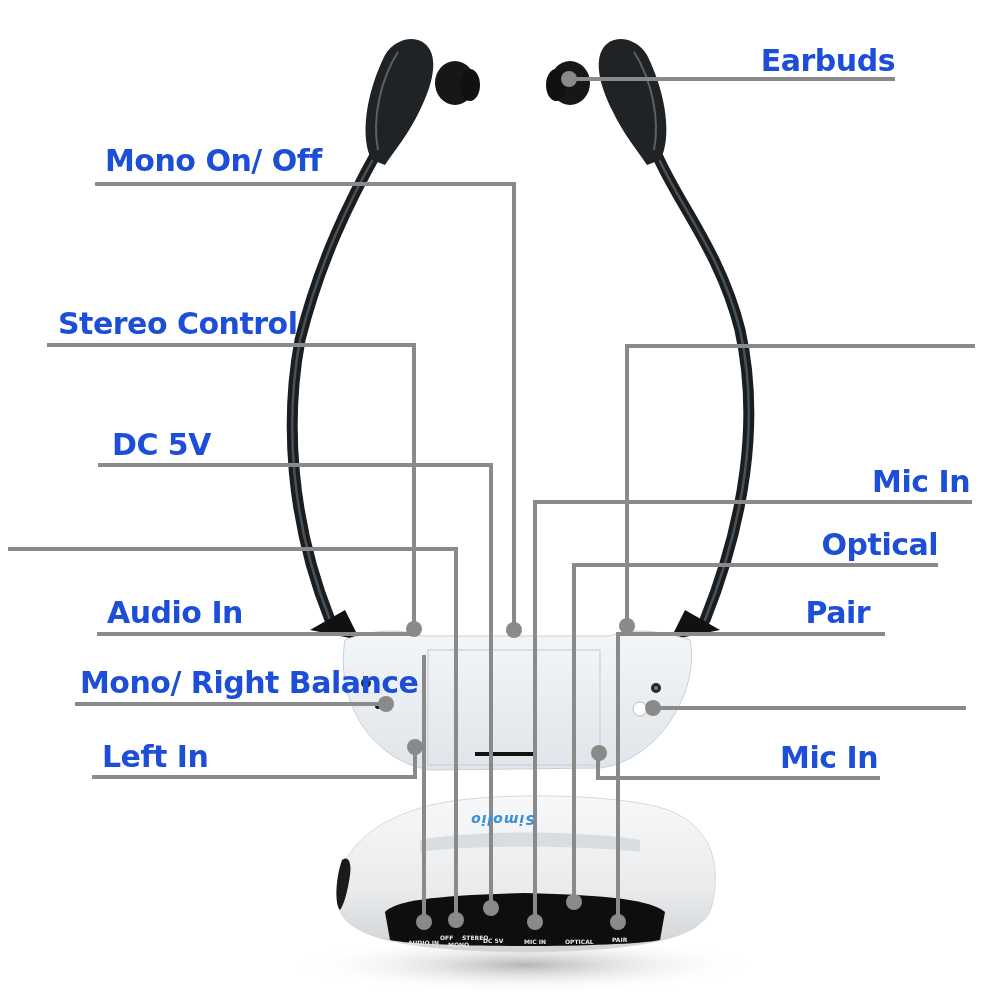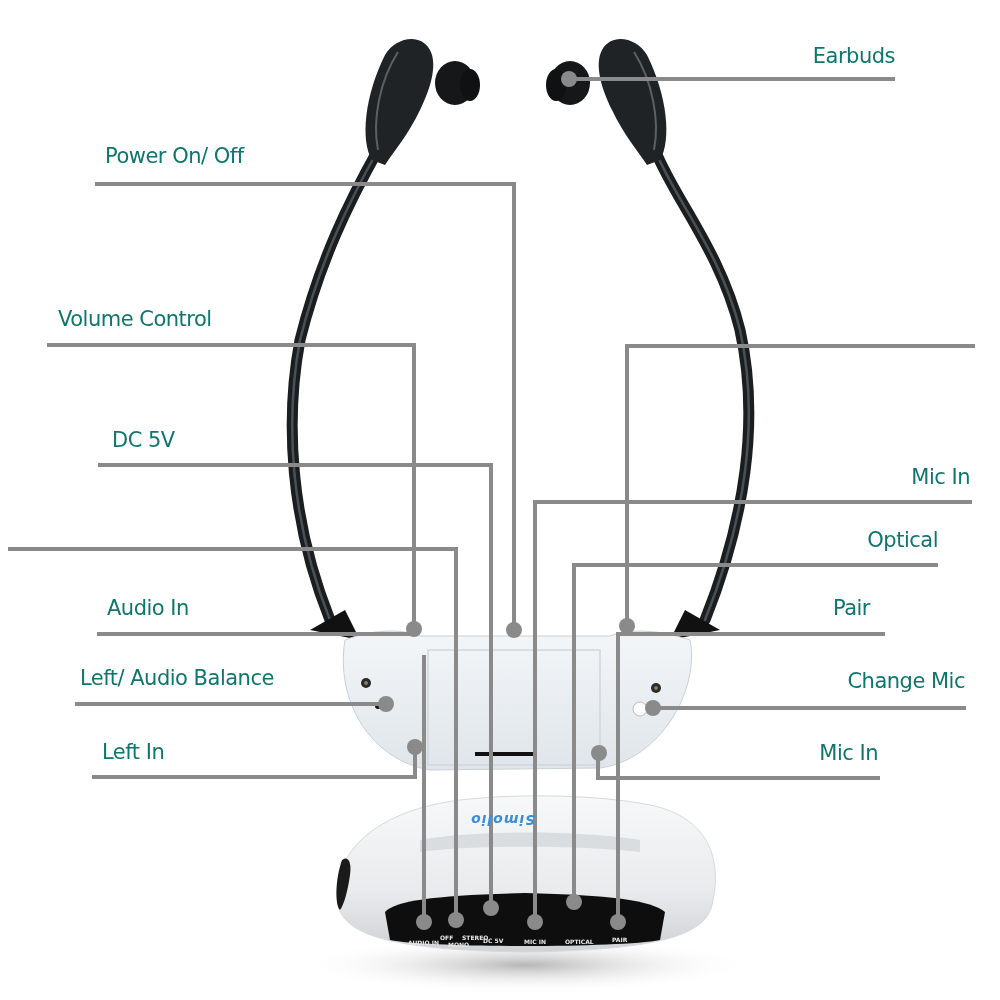--- a/index.html
+++ b/index.html
@@ -1,19 +1,19 @@
 <!DOCTYPE html>
 <html><head>
 <meta charset="utf-8">
 <style>
   html, body { margin: 0; padding: 0; background: #ffffff; }
   body { width: 1000px; height: 1000px; position: relative; overflow: hidden;
          font-family: "DejaVu Sans", sans-serif; }
   #stage { position: absolute; left: 0; top: 0; width: 1000px; height: 1000px; }
-  .label { position: absolute; color: #0f766e; font-size: 21px; font-weight: 400;
+  .label { position: absolute; color: #1d4ed8; font-size: 30px; font-weight: 700;
            letter-spacing: -0.5px; white-space: nowrap; line-height: 1;
            font-family: "DejaVu Sans", sans-serif; }
   .label.right { text-align: right; }
   .port-lbl { position: absolute; color: #e8e8e8; font-size: 6px; font-weight: bold;
               font-family: "DejaVu Sans", sans-serif; white-space: nowrap; line-height: 1; }
   .brand { position: absolute; color: #3a8fd8; font-size: 14px; font-weight: bold;
            font-style: italic; transform: rotate(180deg); letter-spacing: 1px;
            font-family: "DejaVu Sans", sans-serif; }
 </style>
 </head>
@@ -130,32 +130,31 @@
       <circle cx="599" cy="753" r="8"></circle>
       <circle cx="424" cy="922" r="8"></circle>
       <circle cx="456" cy="920" r="8"></circle>
       <circle cx="491" cy="908" r="8"></circle>
       <circle cx="535" cy="922" r="8"></circle>
       <circle cx="574" cy="902" r="8"></circle>
       <circle cx="618" cy="922" r="8"></circle>
     </g>
   </svg>
 
-  <div class="label" style="left:105px;top:146px">Power On/ Off</div>
-  <div class="label" style="left:58px;top:309px">Volume Control</div>
+  <div class="label" style="left:105px;top:146px">Mono On/ Off</div>
+  <div class="label" style="left:58px;top:309px">Stereo Control</div>
   <div class="label" style="left:112px;top:430px">DC 5V</div>
   <div class="label" style="left:107px;top:598px">Audio In</div>
-  <div class="label" style="left:80px;top:668px">Left/ Audio Balance</div>
+  <div class="label" style="left:80px;top:668px">Mono/ Right Balance</div>
   <div class="label" style="left:102px;top:742px">Left In</div>
 
   <div class="label right" style="right:105px;top:46px">Earbuds</div>
   <div class="label right" style="right:30px;top:467px">Mic In</div>
   <div class="label right" style="right:62px;top:530px">Optical</div>
   <div class="label right" style="right:130px;top:598px">Pair</div>
-  <div class="label right" style="right:35px;top:671px">Change Mic</div>
   <div class="label right" style="right:122px;top:743px">Mic In</div>
 
   <div class="port-lbl" style="left:408px;top:940px">AUDIO IN</div>
   <div class="port-lbl" style="left:440px;top:935px">OFF</div>
   <div class="port-lbl" style="left:448px;top:942px">MONO</div>
   <div class="port-lbl" style="left:462px;top:935px">STEREO</div>
   <div class="port-lbl" style="left:483px;top:938px">DC 5V</div>
   <div class="port-lbl" style="left:524px;top:939px">MIC IN</div>
   <div class="port-lbl" style="left:565px;top:939px">OPTICAL</div>
   <div class="port-lbl" style="left:612px;top:937px">PAIR</div>

